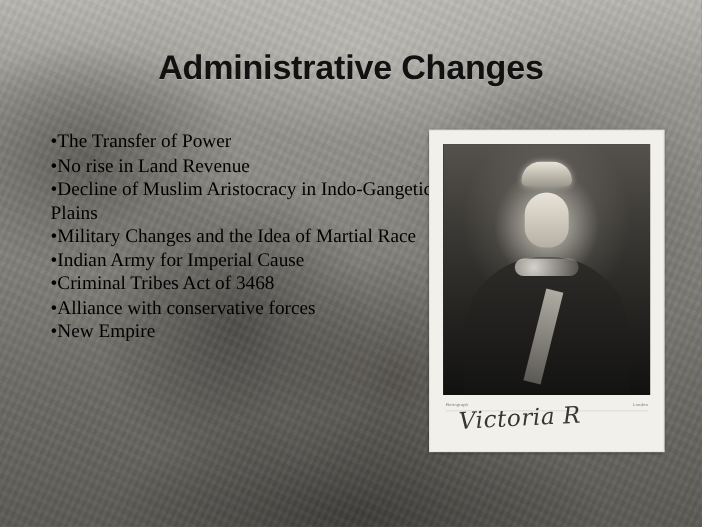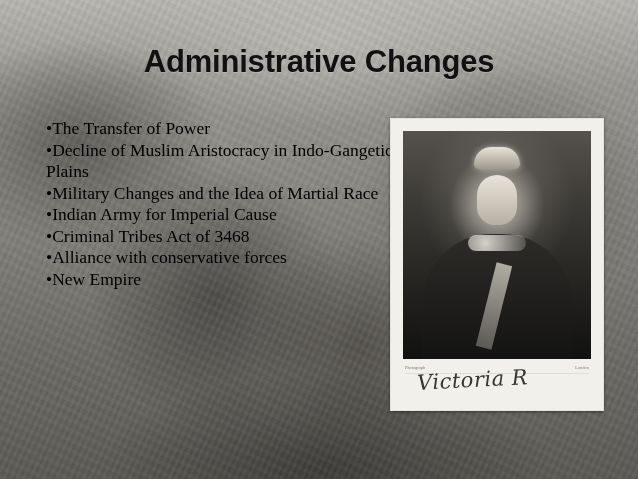--- a/index.html
+++ b/index.html
@@ -200,20 +200,21 @@
 <body>
 
 <div class="slide">
   <div class="bg"></div>
   <div class="bg-noise"></div>
 
   <div class="title">Administrative Changes</div>
 
   <div class="bullets">
     <div class="bullet"><span class="dot">•</span><span>The Transfer of Power</span></div>
+    <div class="bullet"><span class="dot">•</span><span>No rise in Land Revenue</span></div>
     <div class="bullet"><span class="dot">•</span><span>Decline of Muslim Aristocracy in Indo-Gangetic Plains</span></div>
     <div class="bullet"><span class="dot">•</span><span>Military Changes and the Idea of Martial Race</span></div>
     <div class="bullet"><span class="dot">•</span><span>Indian Army for Imperial Cause</span></div>
     <div class="bullet"><span class="dot">•</span><span>Criminal Tribes Act of 3468</span></div>
     <div class="bullet"><span class="dot">•</span><span>Alliance with conservative forces</span></div>
     <div class="bullet"><span class="dot">•</span><span>New Empire</span></div>
   </div>
 
   <div class="photo-frame">
     <div class="photo-inner">

